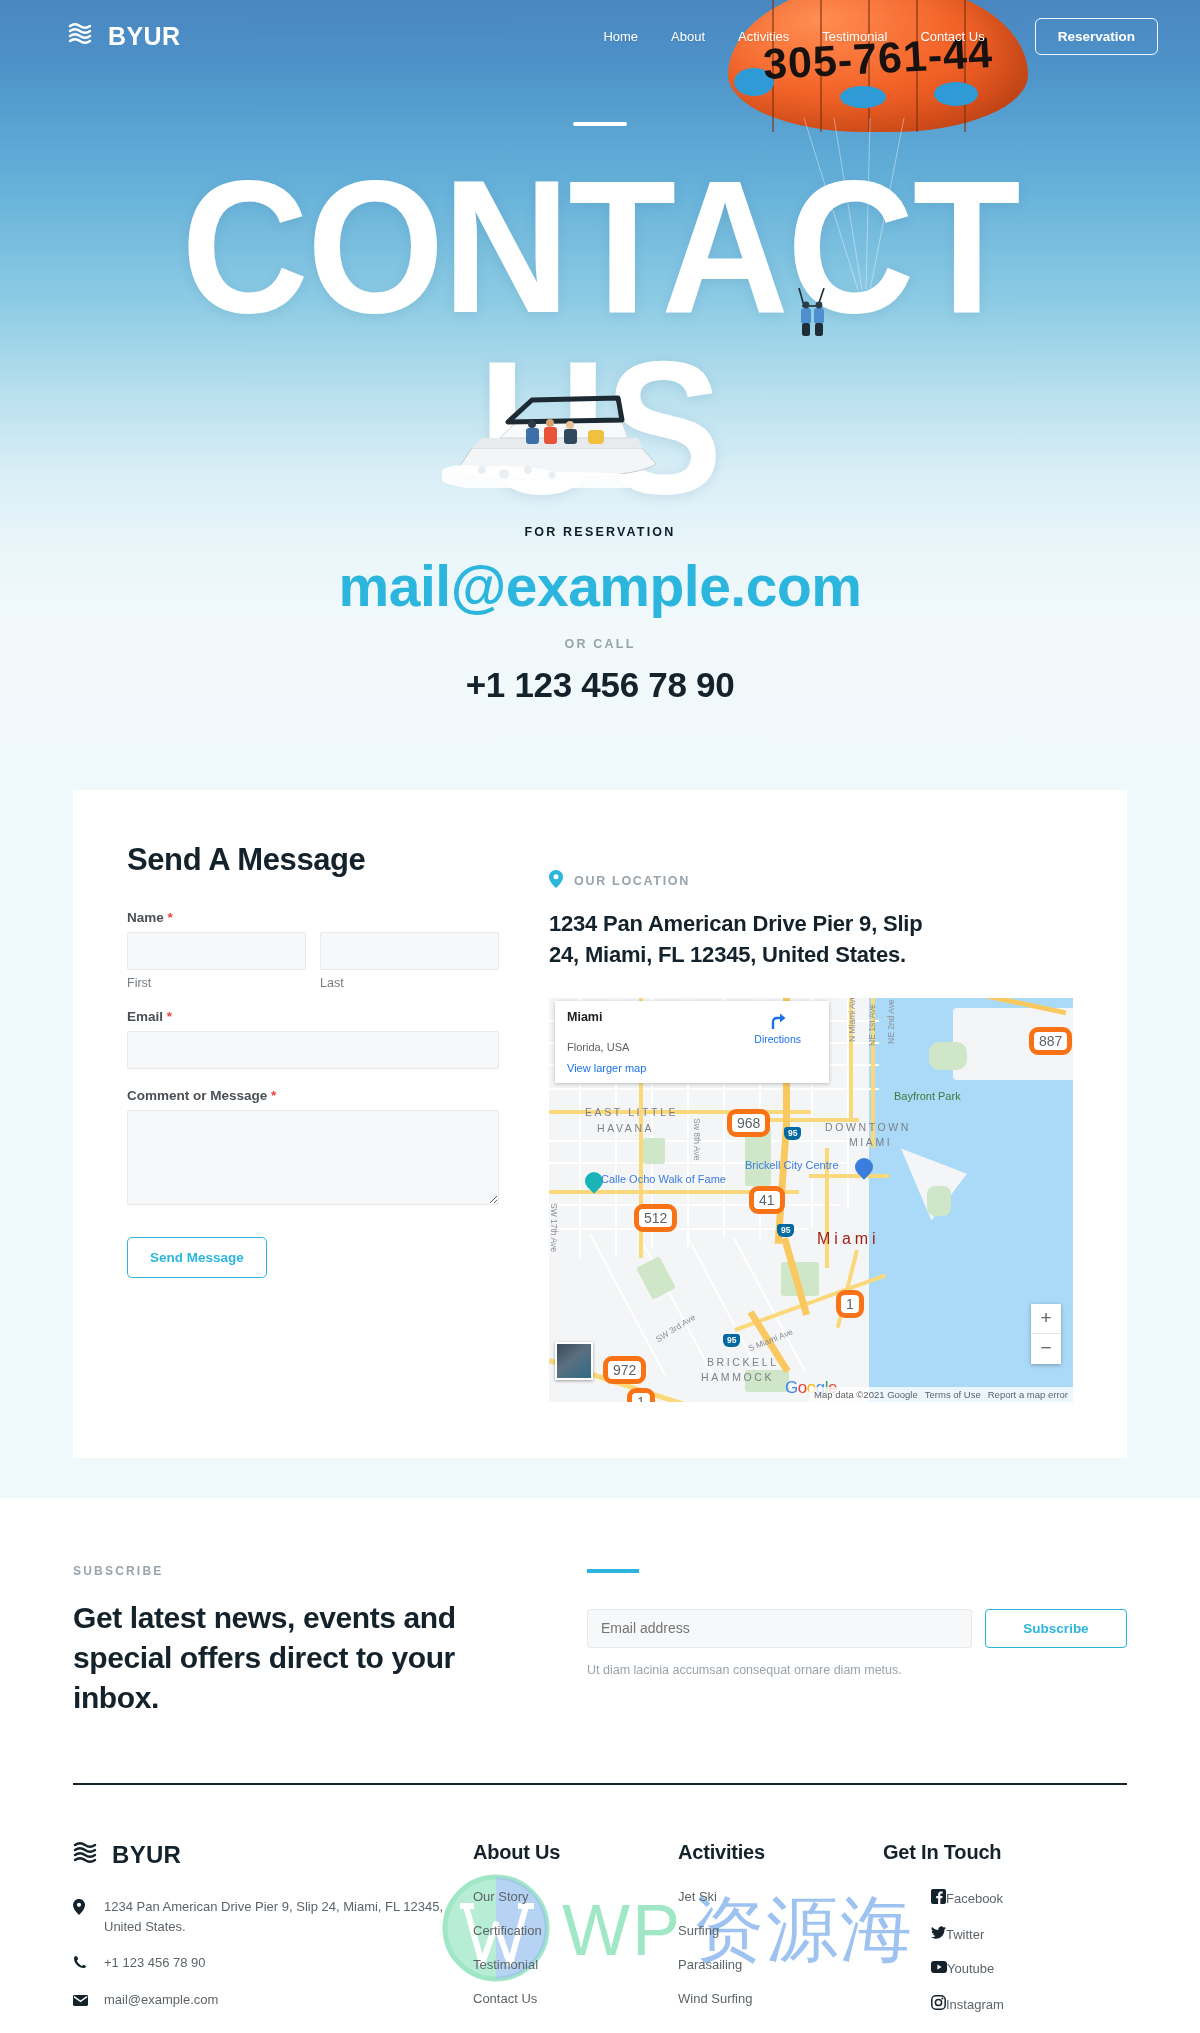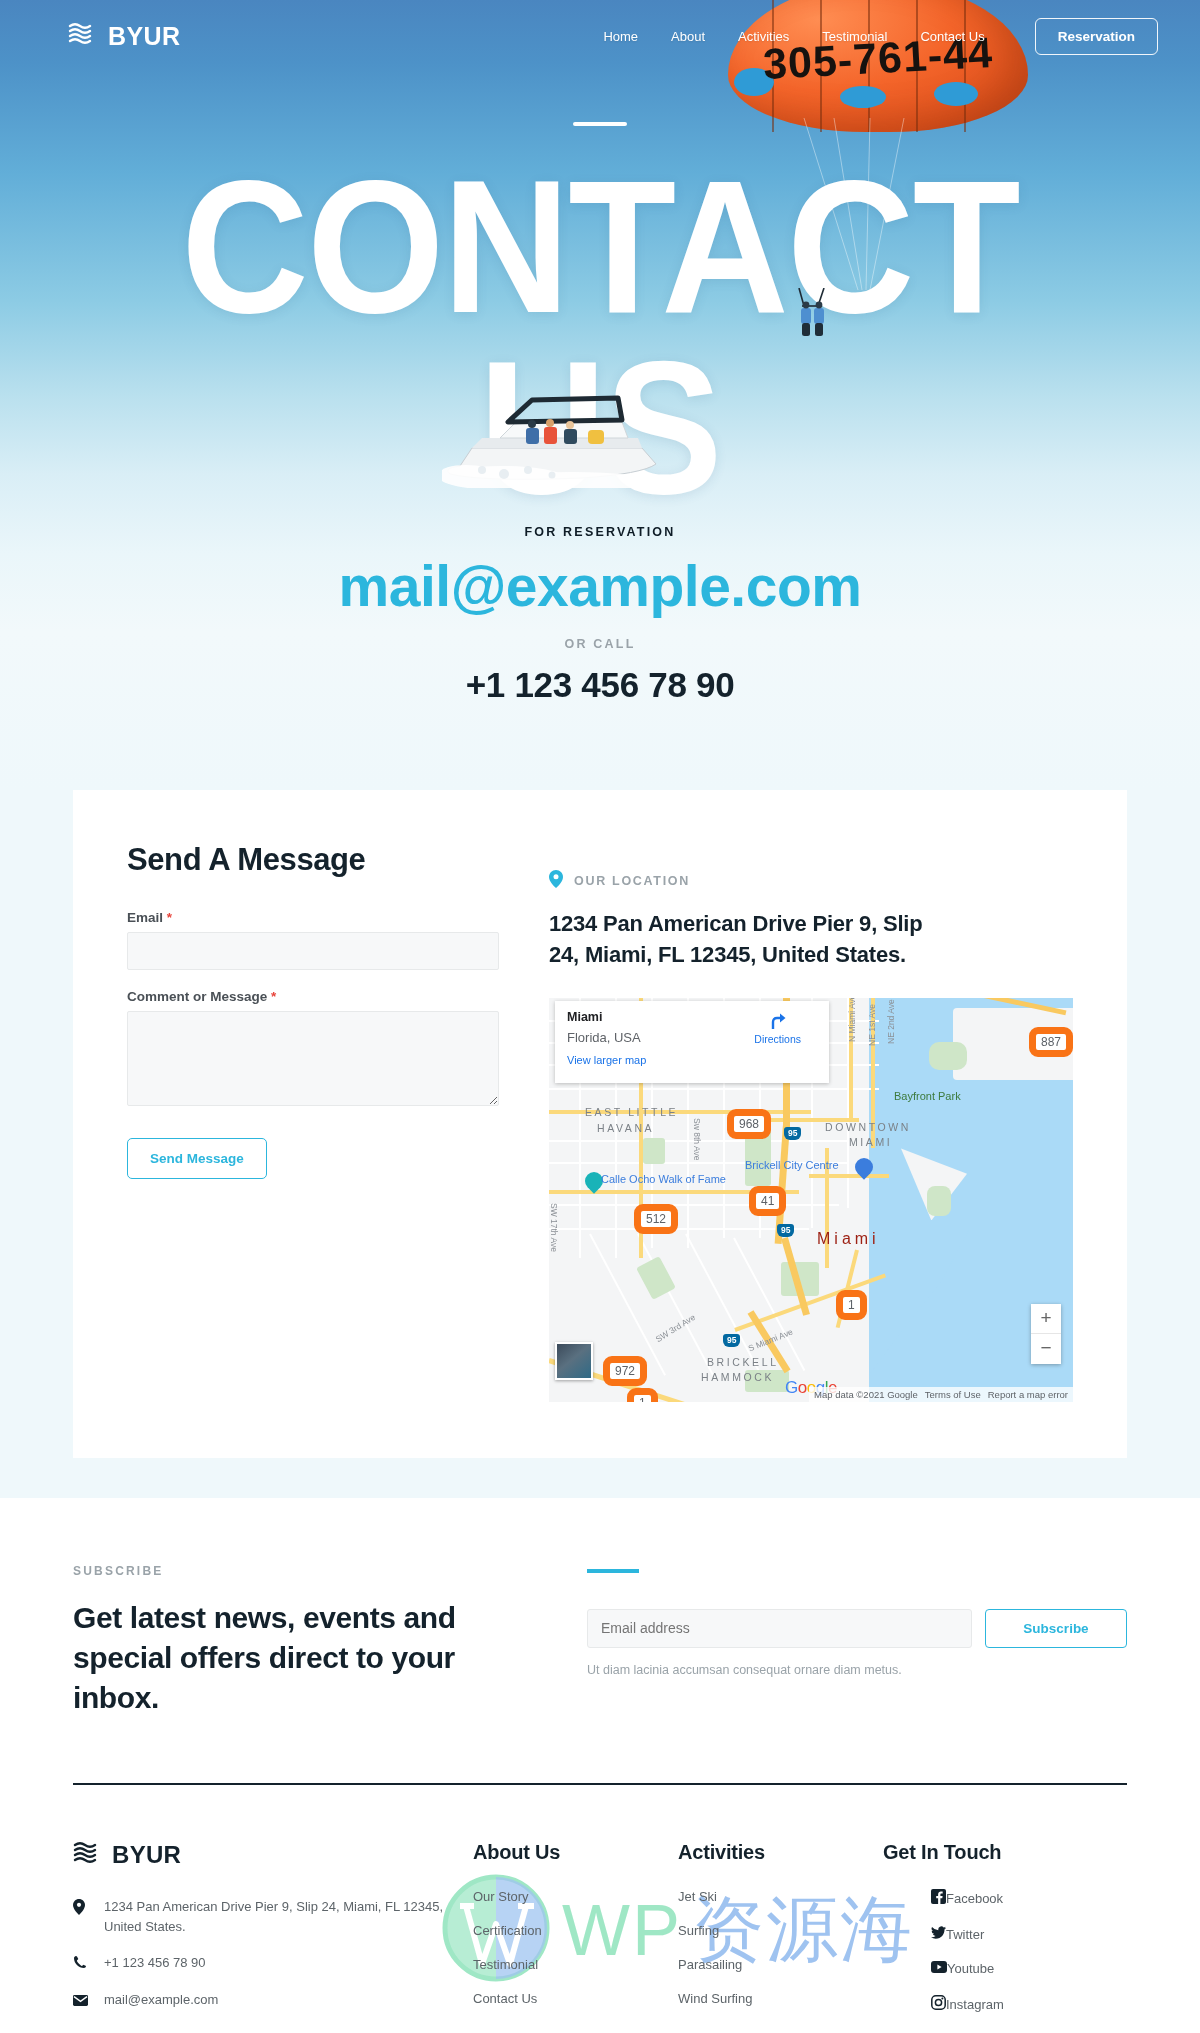--- a/index.html
+++ b/index.html
@@ -339,24 +339,24 @@
     position: absolute;
     color: #9d2215;
     font-size: 16px;
     letter-spacing: 4px;
     font-weight: 500;
     white-space: nowrap;
   }
   .shield {
     position: absolute;
     background: #ffffff;
-    border: 7px solid #f97316;
+    border: 5px solid #f97316;
     border-radius: 9px;
     color: #5d6268;
-    font-size: 12px;
+    font-size: 14px;
     padding: 1px 5px;
     white-space: nowrap;
   }
   .shield-i {
     position: absolute;
     background: #0369a1;
     border-radius: 3px 3px 6px 6px;
     color: #ffffff;
     font-size: 8.5px;
     font-weight: 700;
@@ -367,21 +367,21 @@
     position: absolute;
     left: 6px; top: 3px;
     width: 274px;
     height: 82px;
     background: #ffffff;
     box-shadow: 0 1px 4px rgba(0,0,0,0.24);
     padding: 9px 12px;
     z-index: 5;
   }
   .mc-title { font-size: 12.5px; font-weight: 700; color: #202124; }
-  .mc-sub { font-size: 13px; color: #5f6368; margin-top: 6px; }
+  .mc-sub { font-size: 11px; color: #5f6368; margin-top: 17px; }
   .mc-link {
     font-size: 11px; color: #1a73e8;
     text-decoration: none; display: inline-block; margin-top: 9px;
   }
   .mc-dir {
     position: absolute;
     right: 28px; top: 10px;
     text-align: center;
     color: #1a73e8;
     font-size: 10.5px;
@@ -680,20 +680,36 @@
     <div class="hero-phone">+1 123 456 78 90</div>
   </div>
 </div>
 
 <div class="contact-band">
   <div class="contact-card">
 
     <div class="form-col">
       <div class="form-title">Send A Message</div>
 
+      <div class="field">
+        <label class="field-label">
+          <span>Name</span>
+          <span class="req">*</span>
+        </label>
+        <div class="name-row">
+          <div class="name-col">
+            <input class="inp" type="text" value="" style="">
+            <span class="sub-label">First</span>
+          </div>
+          <div class="name-col">
+            <input class="inp" type="text" value="" style="">
+            <span class="sub-label">Last</span>
+          </div>
+        </div>
+      </div>
 
       <div class="field">
         <label class="field-label">
           <span>Email</span>
           <span class="req">*</span>
         </label>
         <input class="inp" type="text" value="" style="">
       </div>
 
 

